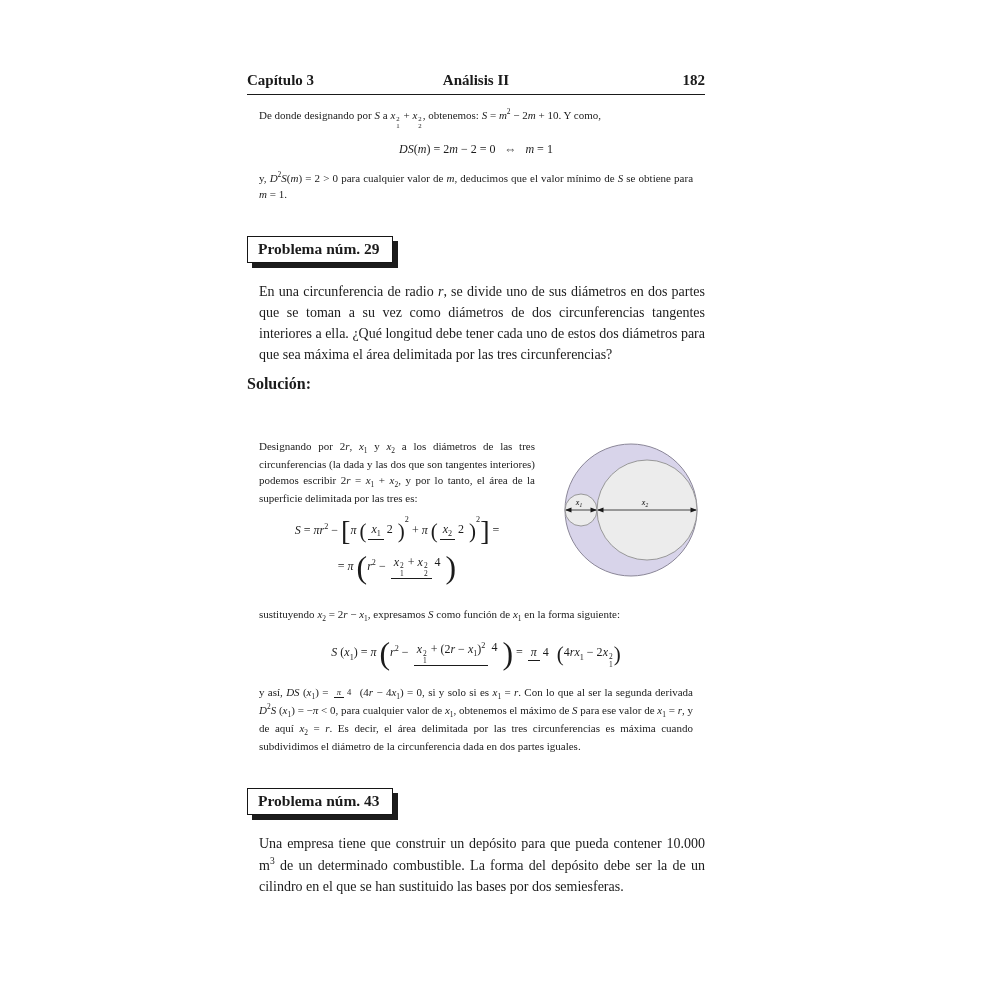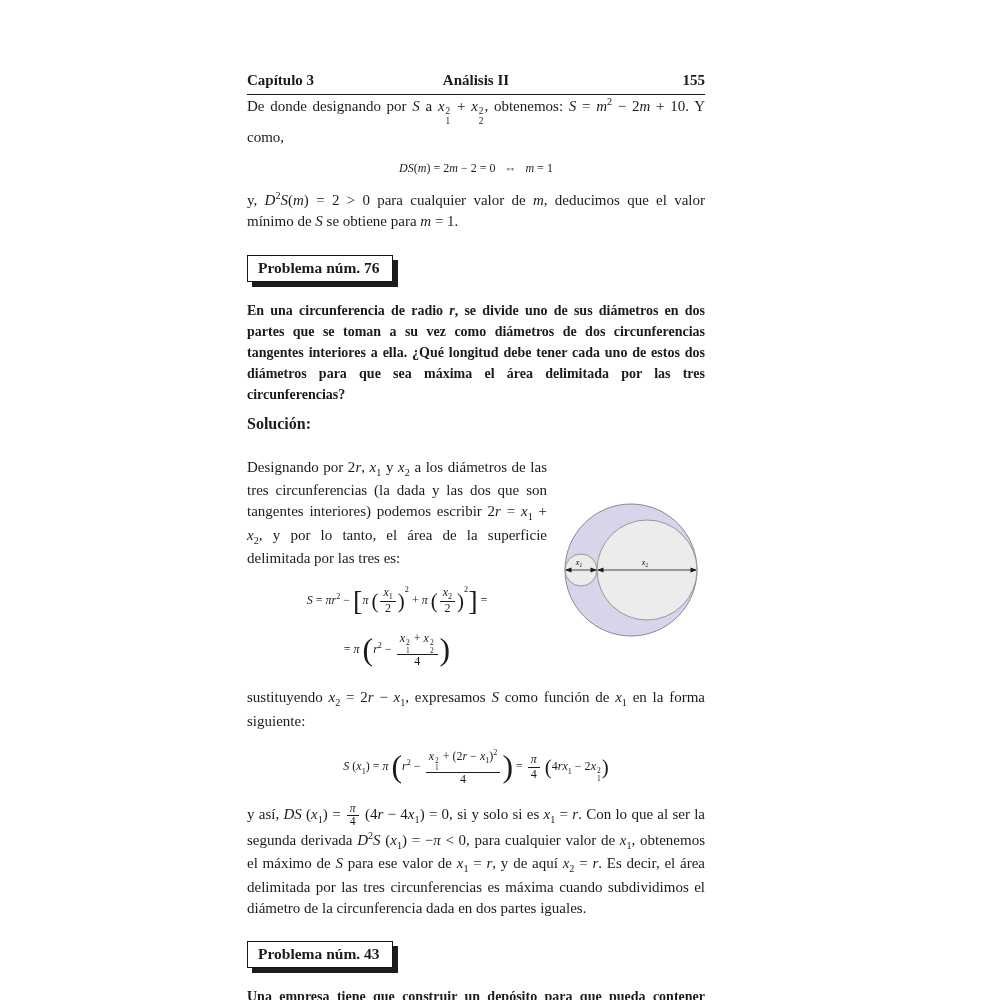--- a/index.html
+++ b/index.html
@@ -9,38 +9,38 @@
     color:#1b1b1b;position:relative;
   }
   .content{position:absolute;left:247px;top:72px;width:458px;}
 
   .page-header{display:flex;align-items:flex-end;font-weight:bold;font-size:15px;
     border-bottom:1.6px solid #1a1a1a;padding-bottom:5px;}
   .h-left{flex:1;text-align:left;}
   .h-center{flex:1;text-align:center;}
   .h-right{flex:1;text-align:right;}
 
-  p.body{font-size:15px;line-height:1.42;text-align:justify;margin:0;}
+  p.body{font-size:11px;line-height:1.42;text-align:justify;margin:12px;}
   .mt1{margin-top:30px;}
   .eq{font-size:12px;text-align:center;margin:13px 0;}
   .eq i, p i{font-style:italic;}
 
   .problem-box{display:inline-block;background:#fff;border:1.5px solid #161616;
     padding:3px 12px 4px 10px;font-weight:bold;font-size:15.5px;
     box-shadow:5px 5px 0 0 #1c1c1c;margin:22px 0 0 0;}
-  .statement{font-weight:bold;font-size:14px;line-height:1.5;text-align:justify;margin:18px 0 0 0;}
+  .statement{font-weight:normal;font-size:14px;line-height:1.5;text-align:justify;margin:18px 0 0 12px;}
   .solucion{font-size:16px;font-weight:bold;margin:10px 0 24px 0;}
 
   .solrow{display:flex;align-items:center;margin-top:2px;}
   .solcol{width:300px;}
   .solcol .eq{margin:16px 0 6px 0;}
   .circles-figure{margin-left:12px;margin-top:14px;flex:0 0 auto;}
 
   
-  .fr{display:inline-flex;flex-direction:column;vertical-align:middle;
+  .fr{display:inline-flex;flex-direction:row;vertical-align:middle;
     text-align:center;line-height:1.15;margin:0 2px;font-family:Liberation Serif, serif;}
   .fr>span{display:block;padding:0 3px;}
   .fr>span:first-child{border-bottom:1px solid #1b1b1b;}
   .fr.sm{font-size:0.78em;line-height:1.05;}
   .ss{display:inline-flex;flex-direction:column;font-size:0.62em;line-height:1.05;
     vertical-align:-0.35em;text-align:left;margin:0 1px;}
   .bg{vertical-align:middle;line-height:0;font-weight:400;}
   .b1{font-size:235%;}
   .b2{font-size:175%;}
   .b3{font-size:265%;}
@@ -50,35 +50,35 @@
 </style>
 </head>
 <body>
 
 <div class="page">
   <div class="content">
 
     <header class="page-header">
       <span class="h-left">Capítulo 3</span>
       <span class="h-center">Análisis II</span>
-      <span class="h-right">155</span>
+      <span class="h-right">182</span>
     </header>
 
     <p class="body mt1">De donde designando por <i>S</i> a <i>x</i><span class="ss">
           <span>2</span>
           <span>1</span>
         </span> + <i>x</i><span class="ss">
           <span>2</span>
           <span>2</span>
         </span>, obtenemos: <i>S</i> = <i>m</i><sup>2</sup> − 2<i>m</i> + 10. Y como,</p>
     <div class="eq"><i>DS</i>(<i>m</i>) = 2<i>m</i> − 2 = 0 &nbsp;&nbsp;⇔&nbsp;&nbsp; <i>m</i> = 1</div>
     <p class="body">y, <i>D</i><sup>2</sup><i>S</i>(<i>m</i>) = 2 &gt; 0 para cualquier valor de <i>m</i>, deducimos que el valor mínimo de <i>S</i> se obtiene para <i>m</i> = 1.</p>
 
     <div class="problem-box">
-      <span>Problema núm. 76</span>
+      <span>Problema núm. 29</span>
     </div>
 
     <p class="statement">En una circunferencia de radio <i>r</i>, se divide uno de sus diámetros en dos partes que se toman a su vez como diámetros de dos circunferencias tangentes interiores a ella. ¿Qué longitud debe tener cada uno de estos dos diámetros para que sea máxima el área delimitada por las tres circunferencias?</p>
     <div class="solucion">Solución:</div>
 
     <div class="solrow">
       <div class="solcol">
         <p class="body">Designando por 2<i>r</i>, <i>x</i><sub>1</sub> y <i>x</i><sub>2</sub> a los diámetros de las tres circunferencias (la dada y las dos que son tangentes interiores) podemos escribir 2<i>r</i> = <i>x</i><sub>1</sub> + <i>x</i><sub>2</sub>, y por lo tanto, el área de la superficie delimitada por las tres es:</p>
         <div class="eq"><i>S</i> = <i>πr</i><sup>2</sup> − <span class="bg b1">[</span><i>π</i> <span class="bg b2">(</span><span class="fr">
               <span><i>x</i><sub>1</sub></span>

